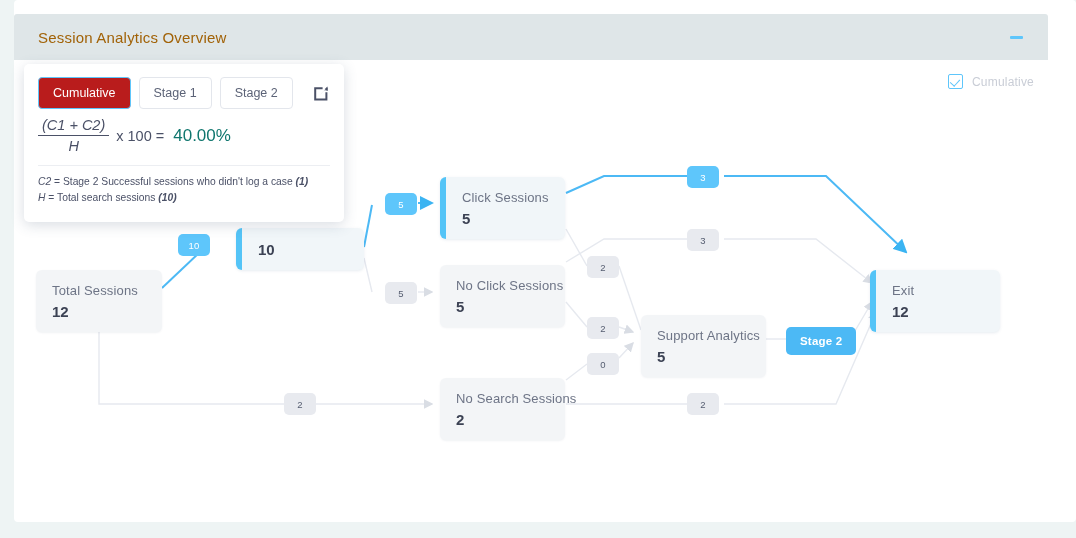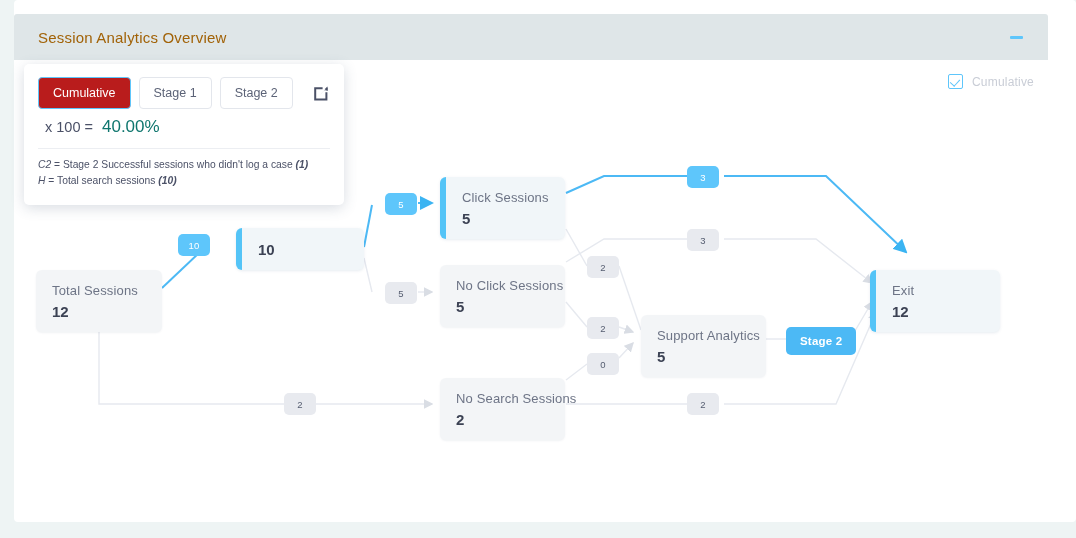--- a/index.html
+++ b/index.html
@@ -336,20 +336,24 @@
         <svg viewBox="0 0 18 18" width="18" height="18">
           <path d="M2.2,3.2 h8.4 v2 h-6.4 v9.2 h9.2 v-6.2 h2 v8.2 h-13.2 z" fill="#4b5167"></path>
           <path d="M7.4,11.4 l7.6,-7.6 l0.9,3.2 l-3.2,-0.9 z" fill="#4b5167"></path>
           <path d="M15.4,2.4 l0.6,3.4 l-3.4,-0.6 z" fill="#4b5167"></path>
         </svg>
       </div>
     </div>
 
 
     <div class="formula">
+      <span class="frac">
+        <span class="num">(C1 + C2)</span>
+        <span class="den">H</span>
+      </span>
       <span class="frac-rest">x 100 =</span>
       <span class="frac-result">40.00%</span>
     </div>
 
     <div class="legend-lines" id="defs-layer">
         <div class="legend-line"><em>C2 </em><span>= Stage 2 Successful sessions who didn't log a case </span><b>(1)</b></div>
         <div class="legend-line"><em>H </em><span>= Total search sessions </span><b>(10)</b></div>
       </div>
   </div>
 

